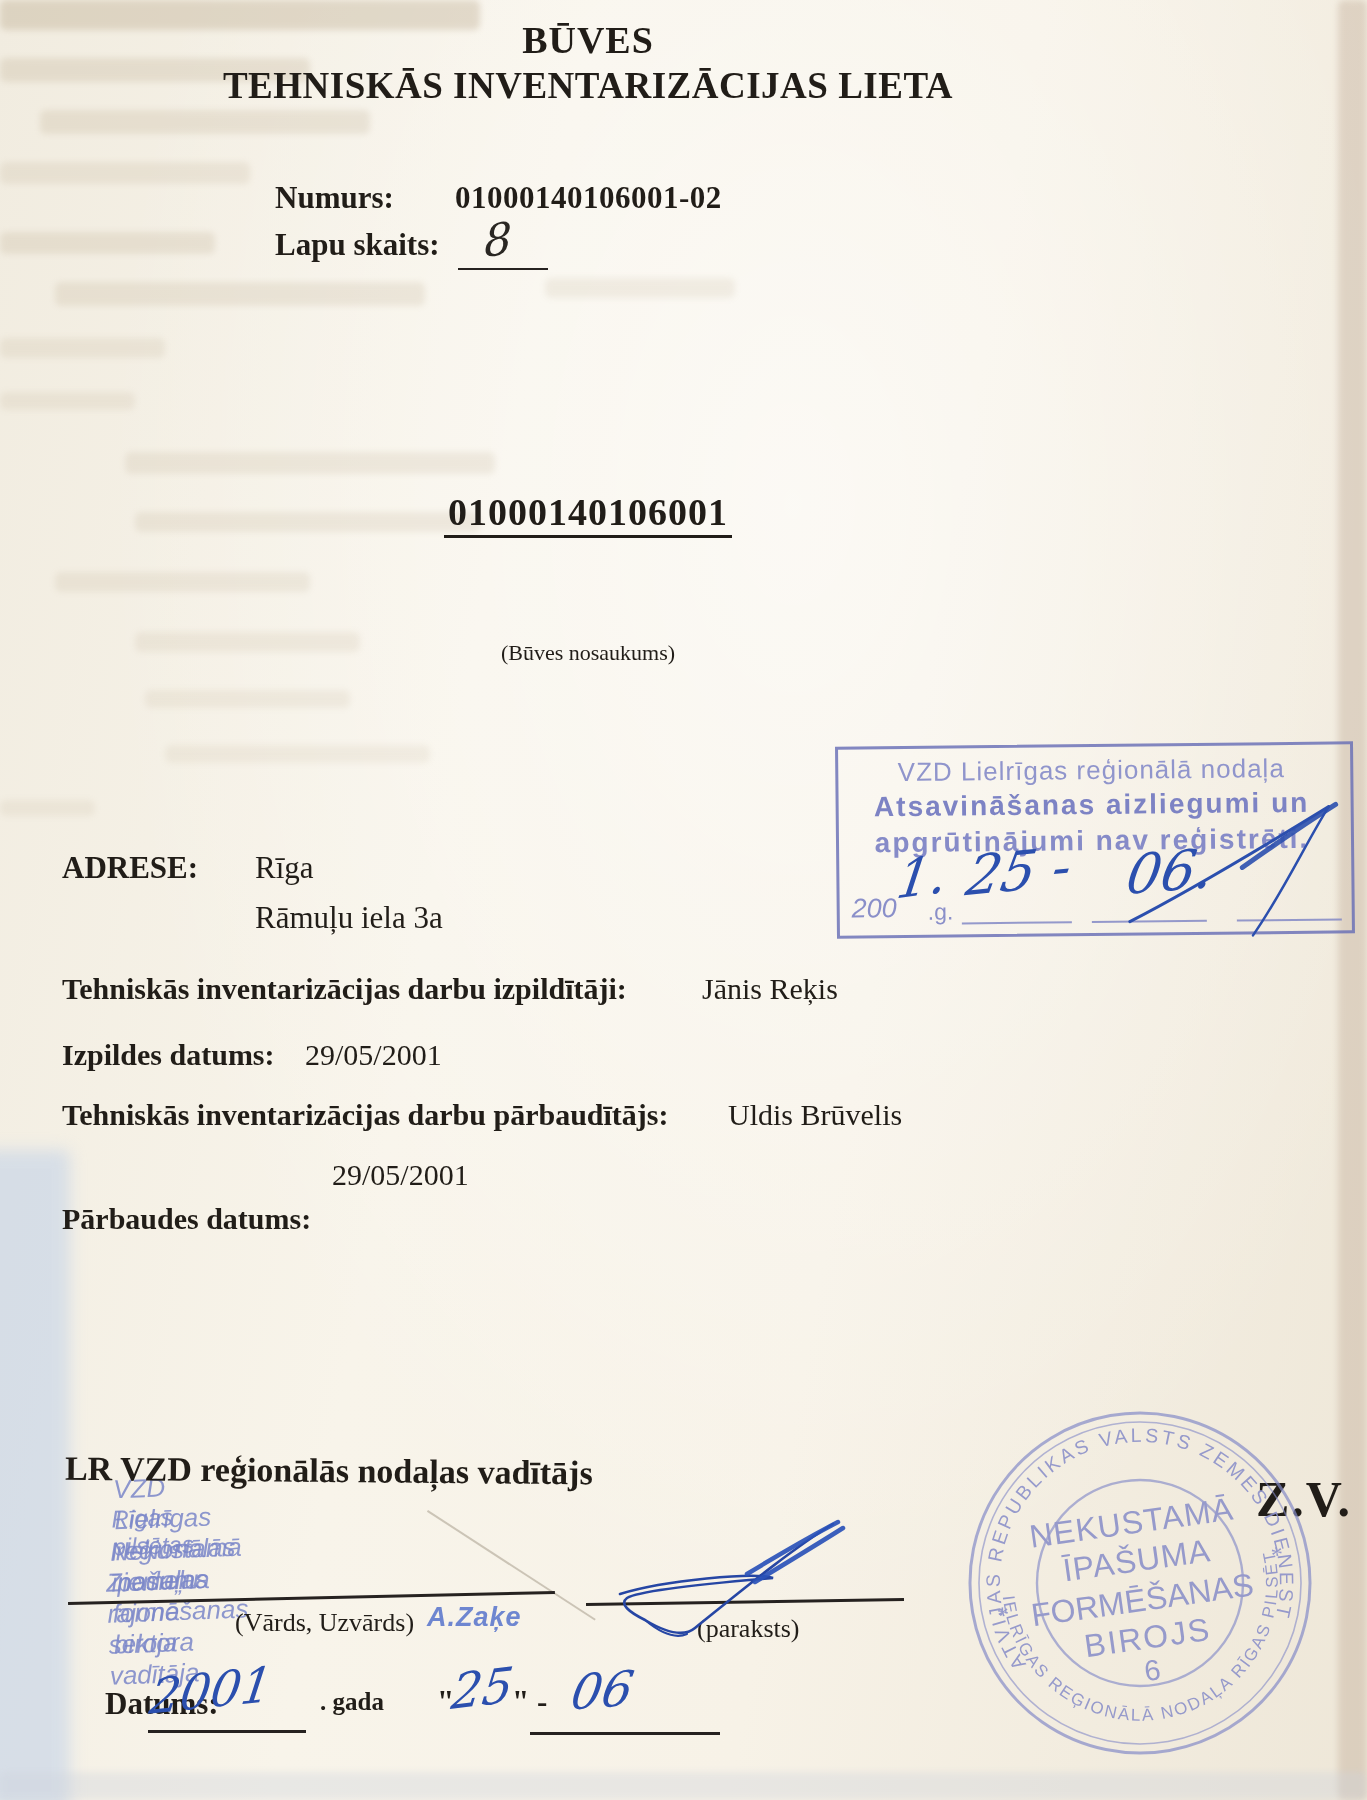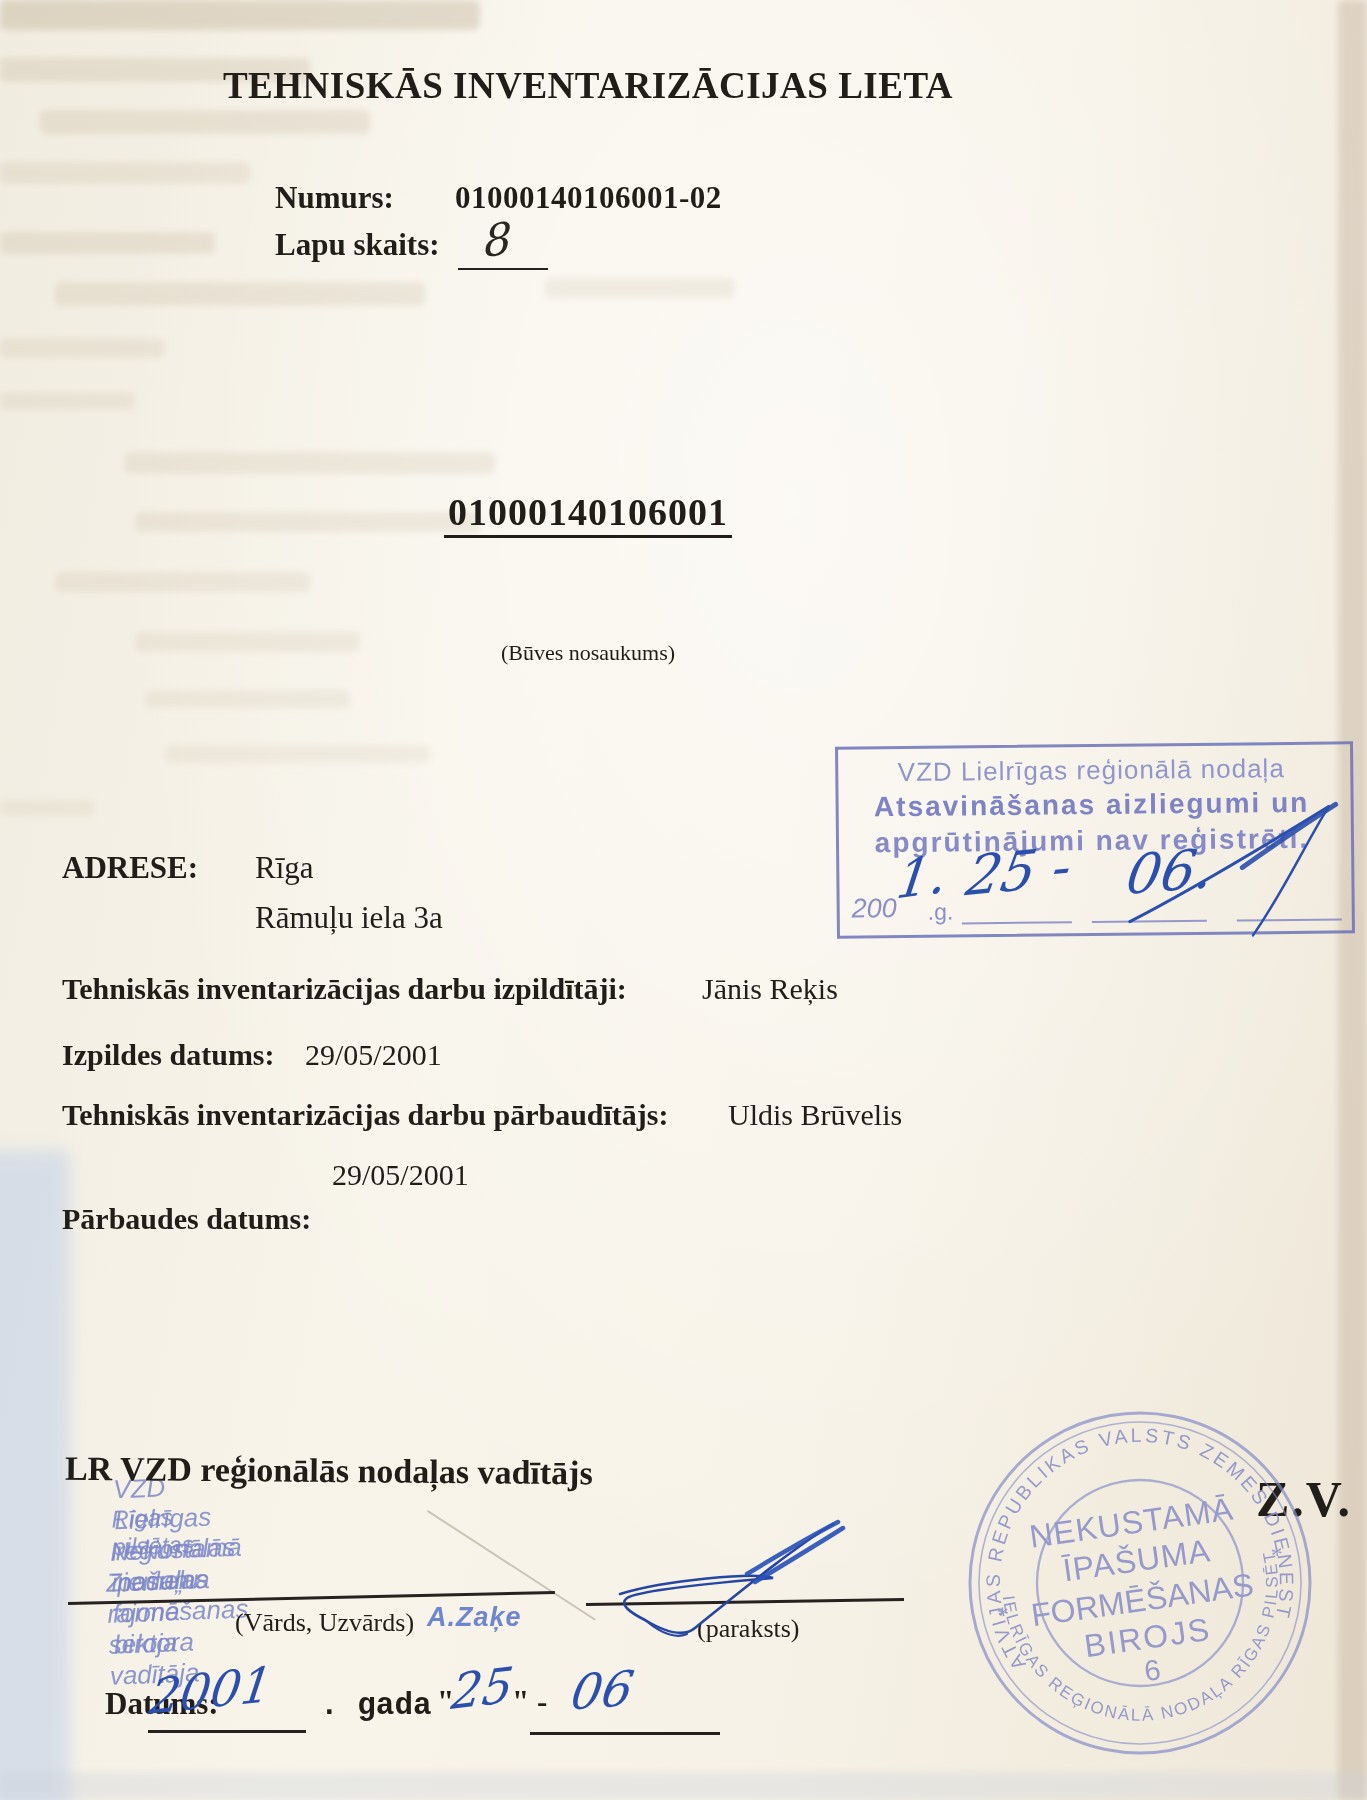--- a/index.html
+++ b/index.html
@@ -47,20 +47,21 @@
     <div class="ghost" style="left:135px;top:632px;width:225px;height:20px;opacity:.14"></div>
     <div class="ghost" style="left:145px;top:690px;width:205px;height:18px;opacity:.13"></div>
     <div class="ghost" style="left:165px;top:745px;width:265px;height:18px;opacity:.12"></div>
     <div class="ghost" style="left:0;top:800px;width:95px;height:16px;opacity:.12"></div>
     <div class="ghost" style="left:-20px;top:1150px;width:90px;height:660px;background:#bacde9;filter:blur(8px);opacity:.5"></div>
     <div class="ghost" style="left:1338px;top:0;width:29px;height:1800px;background:#c1ac98;filter:blur(3px);opacity:.4"></div>
     <div class="ghost" style="left:0;top:1772px;width:1367px;height:28px;background:#cdd2dc;filter:blur(3px);opacity:.35"></div>
     <div class="creaseline" style="left:428px;top:1510px;width:200px;transform:rotate(33deg);"></div>
   </div>
 
+  <div class="abs ctr b" style="top:18px;font-size:38px;letter-spacing:1px;">BŪVES</div>
   <div class="abs ctr b" style="top:64px;font-size:37px;letter-spacing:.5px;">TEHNISKĀS INVENTARIZĀCIJAS LIETA</div>
 
   <div class="abs b" style="left:275px;top:180px;font-size:31px;">Numurs:</div>
   <div class="abs b" style="left:455px;top:180px;font-size:31px;letter-spacing:.5px;">01000140106001-02</div>
   <div class="abs b" style="left:275px;top:227px;font-size:31px;">Lapu skaits:</div>
   <div class="uline" style="left:458px;top:268px;width:90px;height:2px;"></div>
   <div class="abs hw" style="left:484px;top:214px;font-size:44px;color:#2a2723;transform:rotate(-8deg) skewX(-8deg);">8</div>
 
   <div class="abs ctr" style="top:490px;">
     <span class="b" style="font-size:38px;letter-spacing:1px;border-bottom:3.5px solid #211d18;padding:0 4px 2px 4px;">01000140106001</span>
@@ -114,21 +115,21 @@
   <div class="abs" style="left:697px;top:1614px;font-size:26px;">(paraksts)</div>
   <svg class="abs" style="left:595px;top:1512px;overflow:visible" width="270" height="135" viewBox="0 0 270 135">
     <path d="M 25,82 C 70,68 160,60 178,66 C 130,70 45,78 32,86 C 24,92 34,100 50,108 C 70,120 88,126 100,116 C 135,88 195,38 238,12" stroke="#2646a4" stroke-width="2.6" fill="none" stroke-linecap="round"></path>
     <path d="M 152,62 C 185,42 220,22 243,10 M 160,70 C 193,50 226,30 248,16" stroke="#2a52b8" stroke-width="4.5" fill="none" stroke-linecap="round" opacity=".92"></path>
     <path d="M 50,108 C 62,118 78,128 92,122" stroke="#2646a4" stroke-width="2.2" fill="none" stroke-linecap="round"></path>
   </svg>
 
   <div class="abs b" style="left:65px;top:1686px;font-size:31px;margin-left:40px;">Datums:</div>
   <div class="abs hw" style="left:150px;top:1662px;font-size:48px;transform:rotate(-6deg) skewX(-14deg);">2001</div>
   <div class="uline" style="left:148px;top:1730px;width:158px;"></div>
-  <div class="abs b" style="left:320px;top:1688px;font-size:31px;font-family:Liberation Mono, monospace;">. gada</div>
+  <div class="abs b" style="left:320px;top:1688px;font-size:25px;">. gada</div>
   <div class="abs b" style="left:437px;top:1684px;font-size:31px;">"</div>
   <div class="abs hw" style="left:452px;top:1660px;font-size:48px;transform:rotate(-7deg) skewX(-14deg);">25</div>
   <div class="abs b" style="left:512px;top:1684px;font-size:31px;">" -</div>
   <div class="uline" style="left:530px;top:1732px;width:190px;"></div>
   <div class="abs hw" style="left:572px;top:1662px;font-size:48px;transform:rotate(-4deg) skewX(-14deg);">06</div>
 
   <div class="abs b" style="left:1256px;top:1470px;font-size:50px;letter-spacing:2px;">Z.V.</div>
 
   <svg id="round-stamp" viewBox="-182 -182 364 364" style="overflow:visible">
     <g transform="rotate(-10)" opacity=".88">

